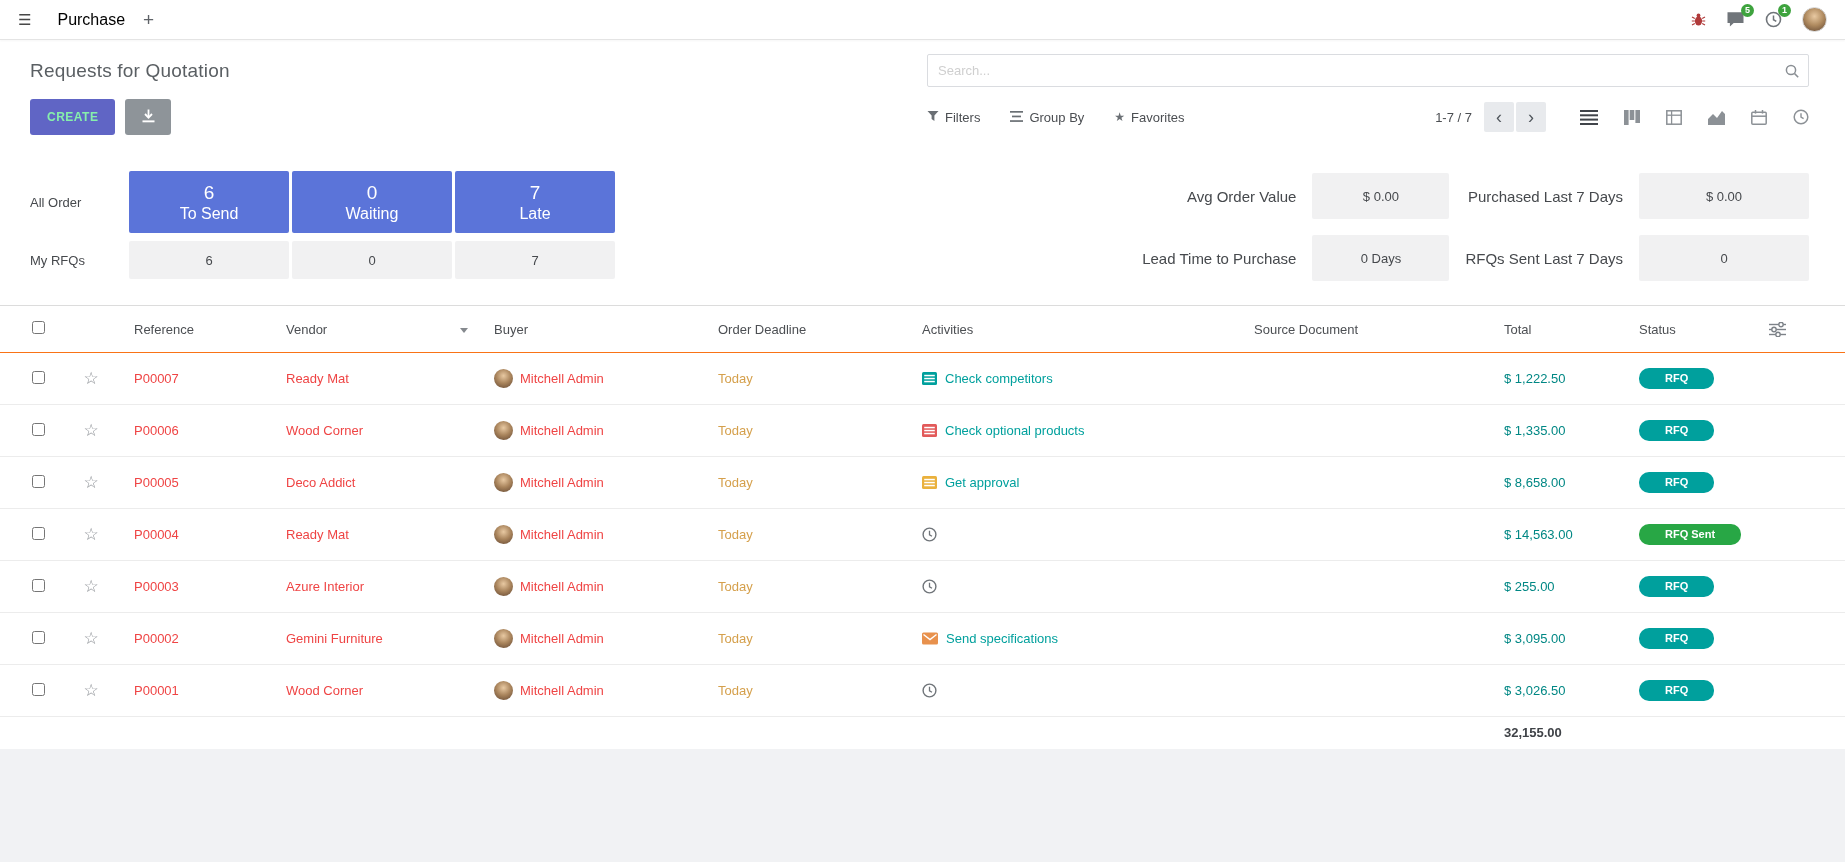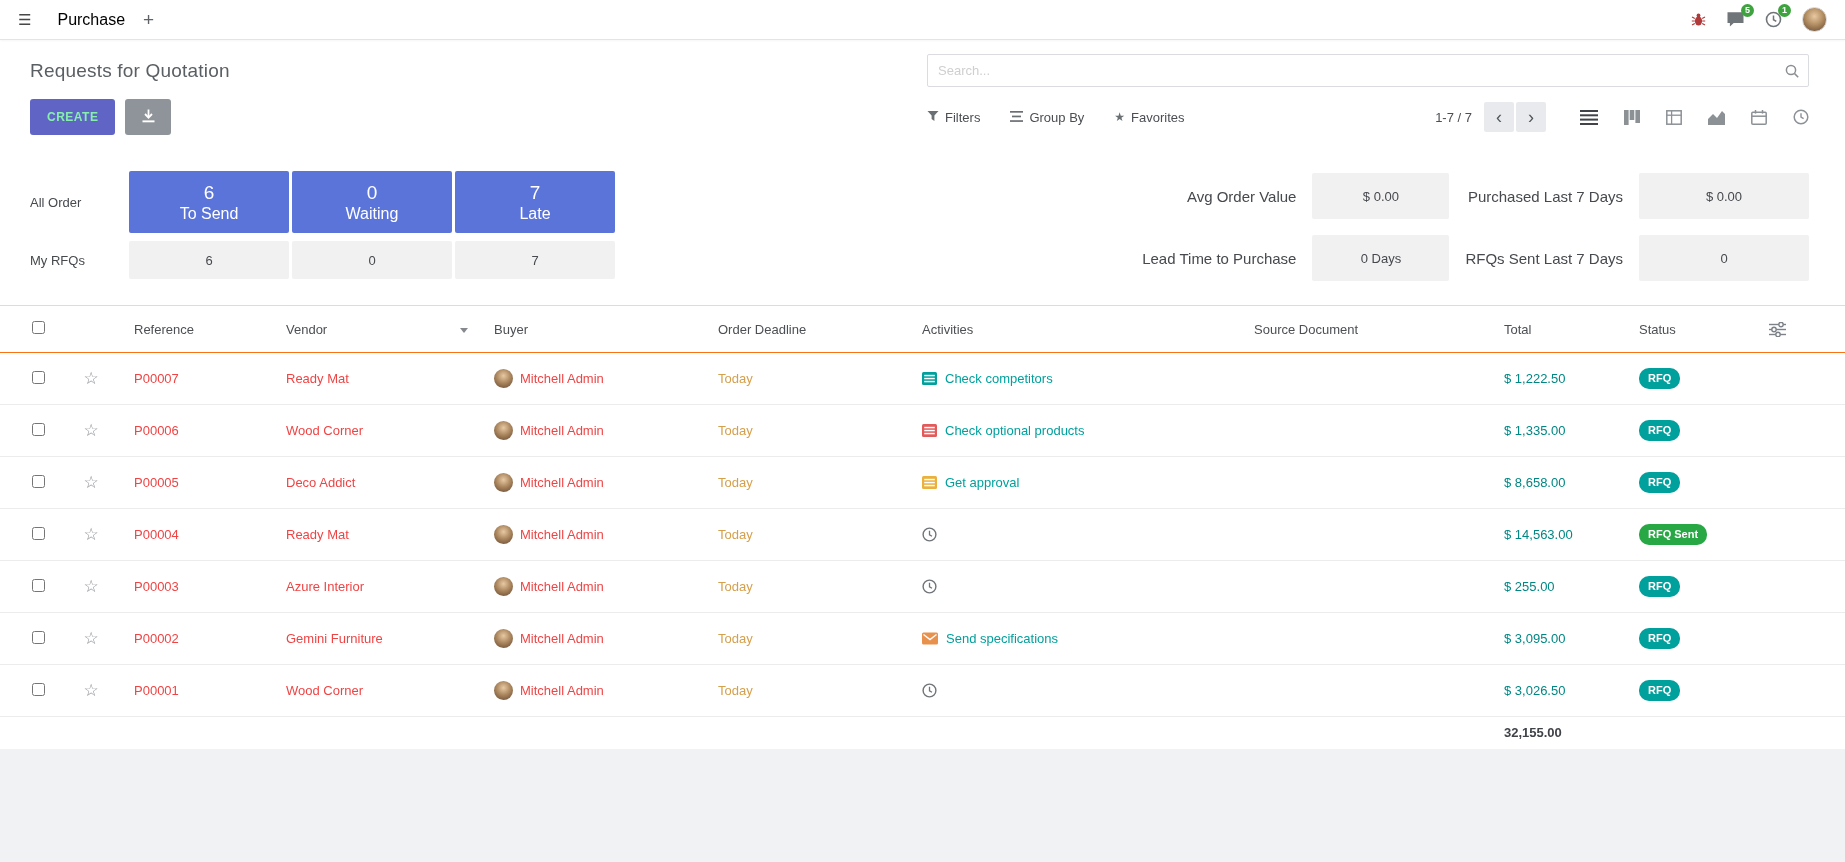--- a/index.html
+++ b/index.html
@@ -80,21 +80,21 @@
   .today{color:#d5a04c}
   .amount{color:#008784}
   .buyer{display:flex;align-items:center;gap:7px}
   .avatar-sm{width:19px;height:19px;border-radius:50%;flex:none;
     background:radial-gradient(circle at 50% 36%,#e8c9a2 0%,#a9845c 48%,#5f4430 100%)}
   .act{display:flex;align-items:center;gap:8px}
   .act-ico{display:flex}
   .c-teal{color:#00a09d}.c-red{color:#e25a5a}.c-yellow{color:#eab13d}
   a.act-link{color:#00a09d;text-decoration:none;cursor:pointer}
   .badge-status{display:inline-block;background:#00a09d;color:#fff;font-size:11px;
-    font-weight:bold;padding:3px 9px;border-radius:10px;line-height:1.3}
+    font-weight:bold;padding:3px 26px;border-radius:10px;line-height:1.3}
   .badge-status.sent{background:#28a745}
   .vendor-caret{position:absolute;right:18px;top:22px;width:0;height:0;
     border-left:4px solid transparent;border-right:4px solid transparent;border-top:5px solid #85898e}
   tfoot td{border-top:1px solid #d9d9d9;border-bottom:none;height:32px}
   .foot-total{font-weight:bold;color:#3f4247}
   .filler{flex:1;background:#f1f2f4}
 </style>
 </head>
 <body>
 

